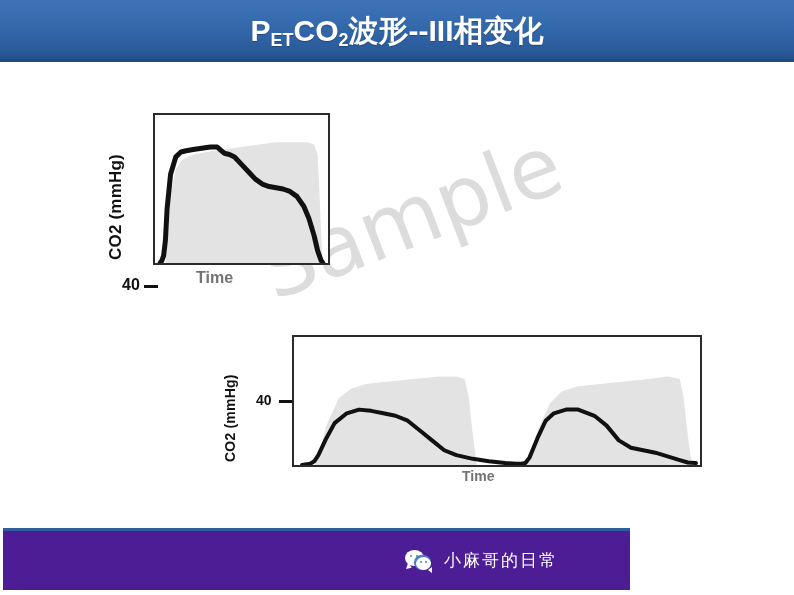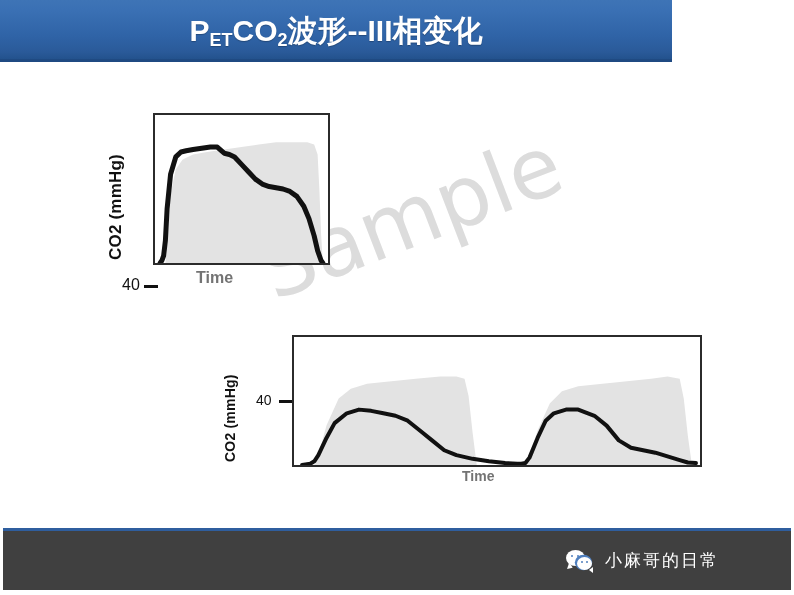--- a/index.html
+++ b/index.html
@@ -6,21 +6,21 @@
   body{
     width:794px;height:595px;
     background:#ffffff;
     font-family:"Liberation Sans","DejaVu Sans",sans-serif;
     overflow:hidden;position:relative;
   }
   .slide{position:absolute;inset:0;background:#fff;}
 
   
   .top-banner{
-    position:absolute;left:0;top:0;width:672px;height:62px;
+    position:absolute;left:0;top:0;width:794px;height:62px;
     background:linear-gradient(to bottom,#3e74b6 0%,#3a70b4 18%,#2f63a6 62%,#2a5a99 88%,#23528d 100%);
     border-bottom:3px solid #1f4a82;
     box-sizing:border-box;
     display:flex;align-items:center;justify-content:center;
   }
   .top-title{
     color:#ffffff;
     font-size:30px;
     font-weight:700;
     letter-spacing:0px;
@@ -32,22 +32,22 @@
   .top-title sub{
     font-size:.6em;
     vertical-align:baseline;
     position:relative;
     top:.32em;
     font-weight:700;
   }
 
   
   .bottom-banner{
-    position:absolute;left:3px;top:528px;width:788px;height:62px;
-    background:#404040;
+    position:absolute;left:3px;top:528px;width:627px;height:62px;
+    background:#4c1d95;
     border-top:3px solid #2f5e9e;
     box-sizing:border-box;
     display:flex;align-items:center;justify-content:flex-end;
   }
   .wx-brand{display:flex;align-items:center;gap:9px;margin-right:72px;}
   .wx-icon{width:30px;height:22px;position:relative;display:block;}
   .wx-icon .b1,.wx-icon .b2{
     position:absolute;background:#ffffff;border-radius:50%;
   }
   .wx-icon .b1{width:19px;height:16px;left:0;top:0;}
@@ -92,21 +92,21 @@
   .ylab{
     position:absolute;
     transform:rotate(-90deg);
     transform-origin:left top;
     font-weight:700;
     color:#111;
     white-space:nowrap;
     letter-spacing:.2px;
   }
   .ytick-text{
-    position:absolute;font-weight:400;color:#111;white-space:nowrap;
+    position:absolute;font-weight:700;color:#111;white-space:nowrap;
   }
   .ytick-line{
     position:absolute;background:#111;
   }
   .xlab{
     position:absolute;font-weight:700;color:#737373;white-space:nowrap;
   }
 
   
   #chart1{left:92px;top:105px;width:260px;height:185px;}

